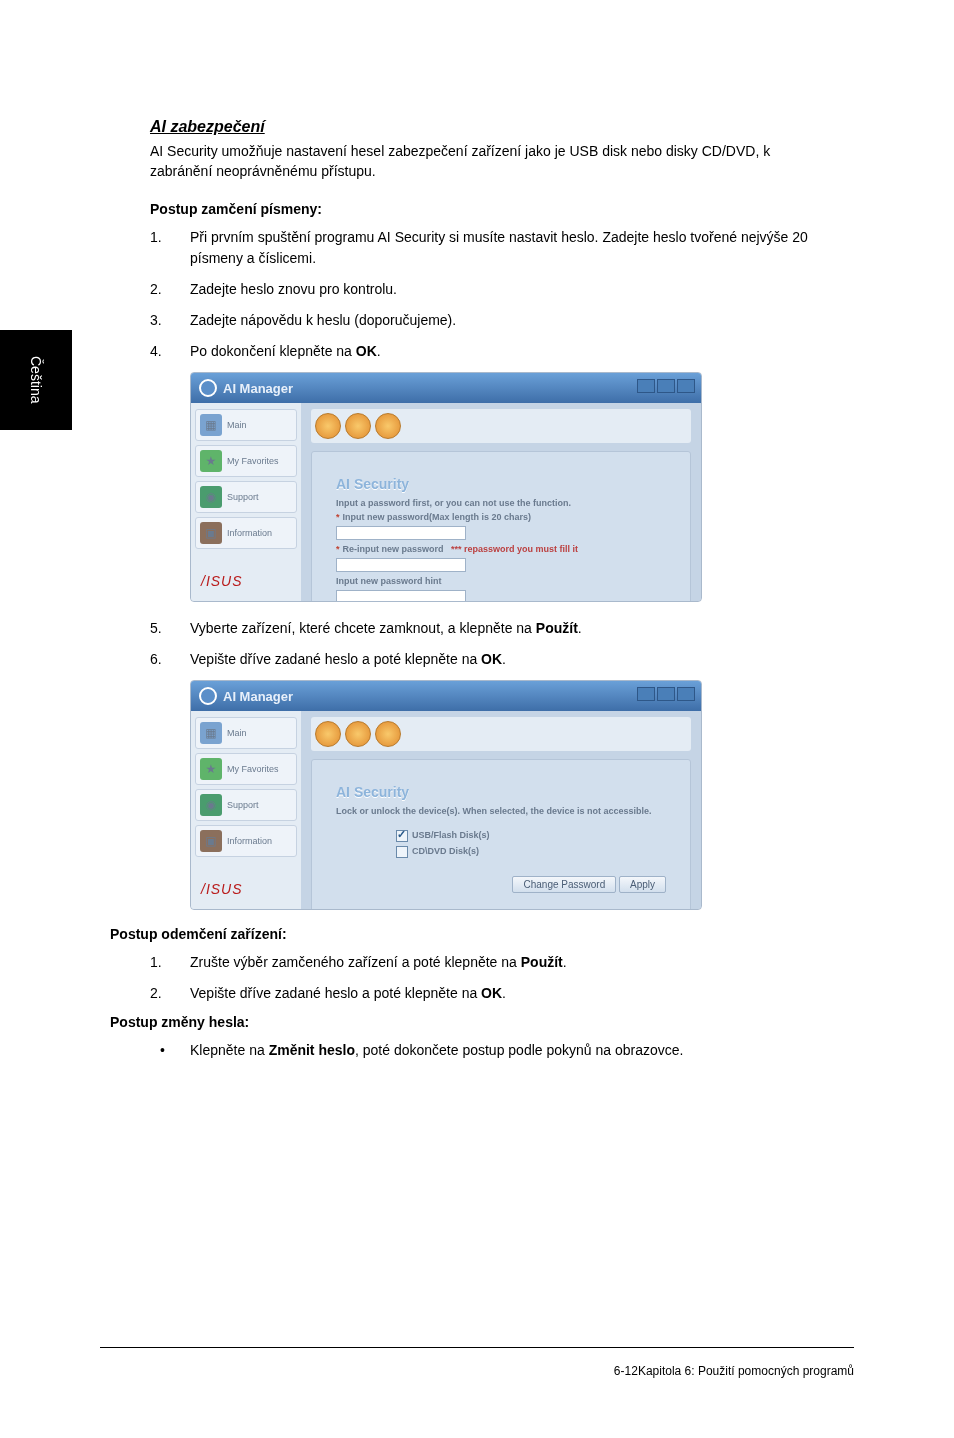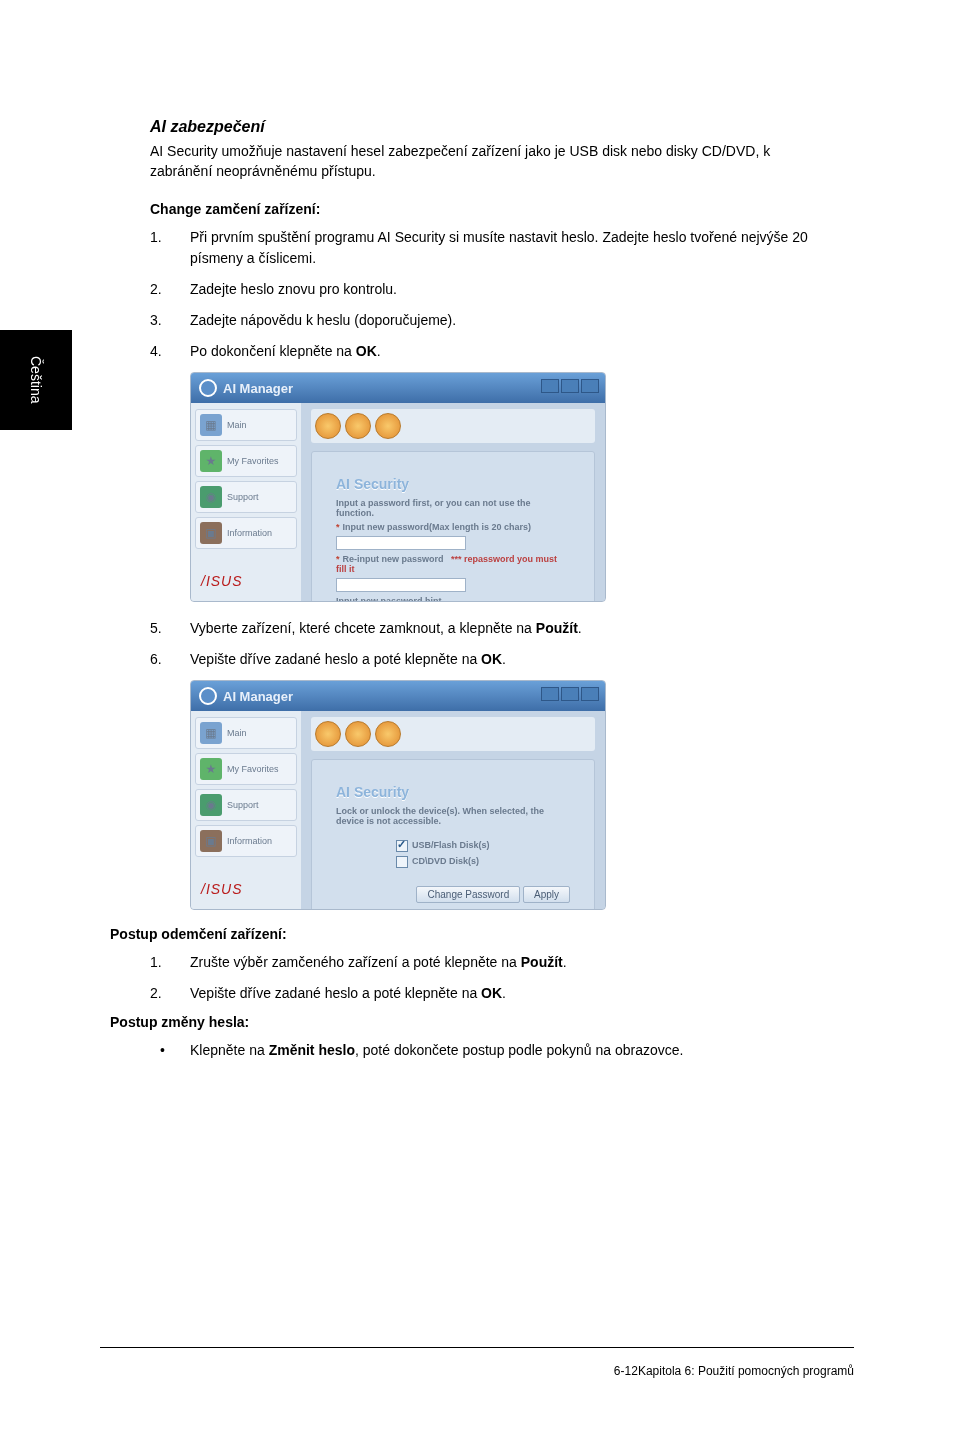--- a/index.html
+++ b/index.html
@@ -30,20 +30,21 @@
     .content {
       position: absolute;
       left: 150px;
       top: 118px;
       width: 660px;
     }
     .section-title {
       font-size: 16px;
       font-weight: bold;
       font-style: italic;
+      text-decoration: underline;
       margin-bottom: 6px;
     }
     .intro {
       font-size: 14px;
       line-height: 1.4;
       margin-bottom: 20px;
     }
     .subheading {
       font-size: 14px;
       font-weight: bold;
@@ -76,21 +77,21 @@
       margin-bottom: 10px;
       padding-left: 40px;
       position: relative;
     }
     ul.bullet li .dot {
       position: absolute;
       left: 10px;
     }
     .screenshot {
       margin: 6px 0 16px 40px;
-      width: 416px;
+      width: 512px;
       background: linear-gradient(#d6e3ee, #c8d6e5);
       border: 1px solid #a9b9cc;
       border-radius: 4px;
       font-size: 10px;
       color: #4a5d75;
       overflow: hidden;
     }
     .ss-titlebar {
       height: 30px;
       background: linear-gradient(#6aa0d8, #3e6ea8);
@@ -202,21 +203,21 @@
 <body>
 
 <div class="side-tab">
   <span>Čeština</span>
 </div>
 
 <div class="content">
   <div class="section-title">AI zabezpečení</div>
   <div class="intro">AI Security umožňuje nastavení hesel zabezpečení zařízení jako je USB disk nebo disky CD/DVD, k zabránění neoprávněnému přístupu.</div>
 
-  <div class="subheading">Change zamčení zařízení:</div>
+  <div class="subheading">Postup zamčení písmeny:</div>
   <ol class="numbered">
     <li><span class="num">1.</span><span>Při prvním spuštění programu AI Security si musíte nastavit heslo. Zadejte heslo tvořené nejvýše 20 písmeny a číslicemi.</span></li>
     <li><span class="num">2.</span><span>Zadejte heslo znovu pro kontrolu.</span></li>
     <li><span class="num">3.</span><span>Zadejte nápovědu k heslu (doporučujeme).</span></li>
     <li><span class="num">4.</span><span>Po dokončení klepněte na </span><b>OK</b><span>.</span></li>
   </ol>
 
   <div class="screenshot ss1">
     <div class="ss-titlebar">
       <div class="logo-circle"></div>

